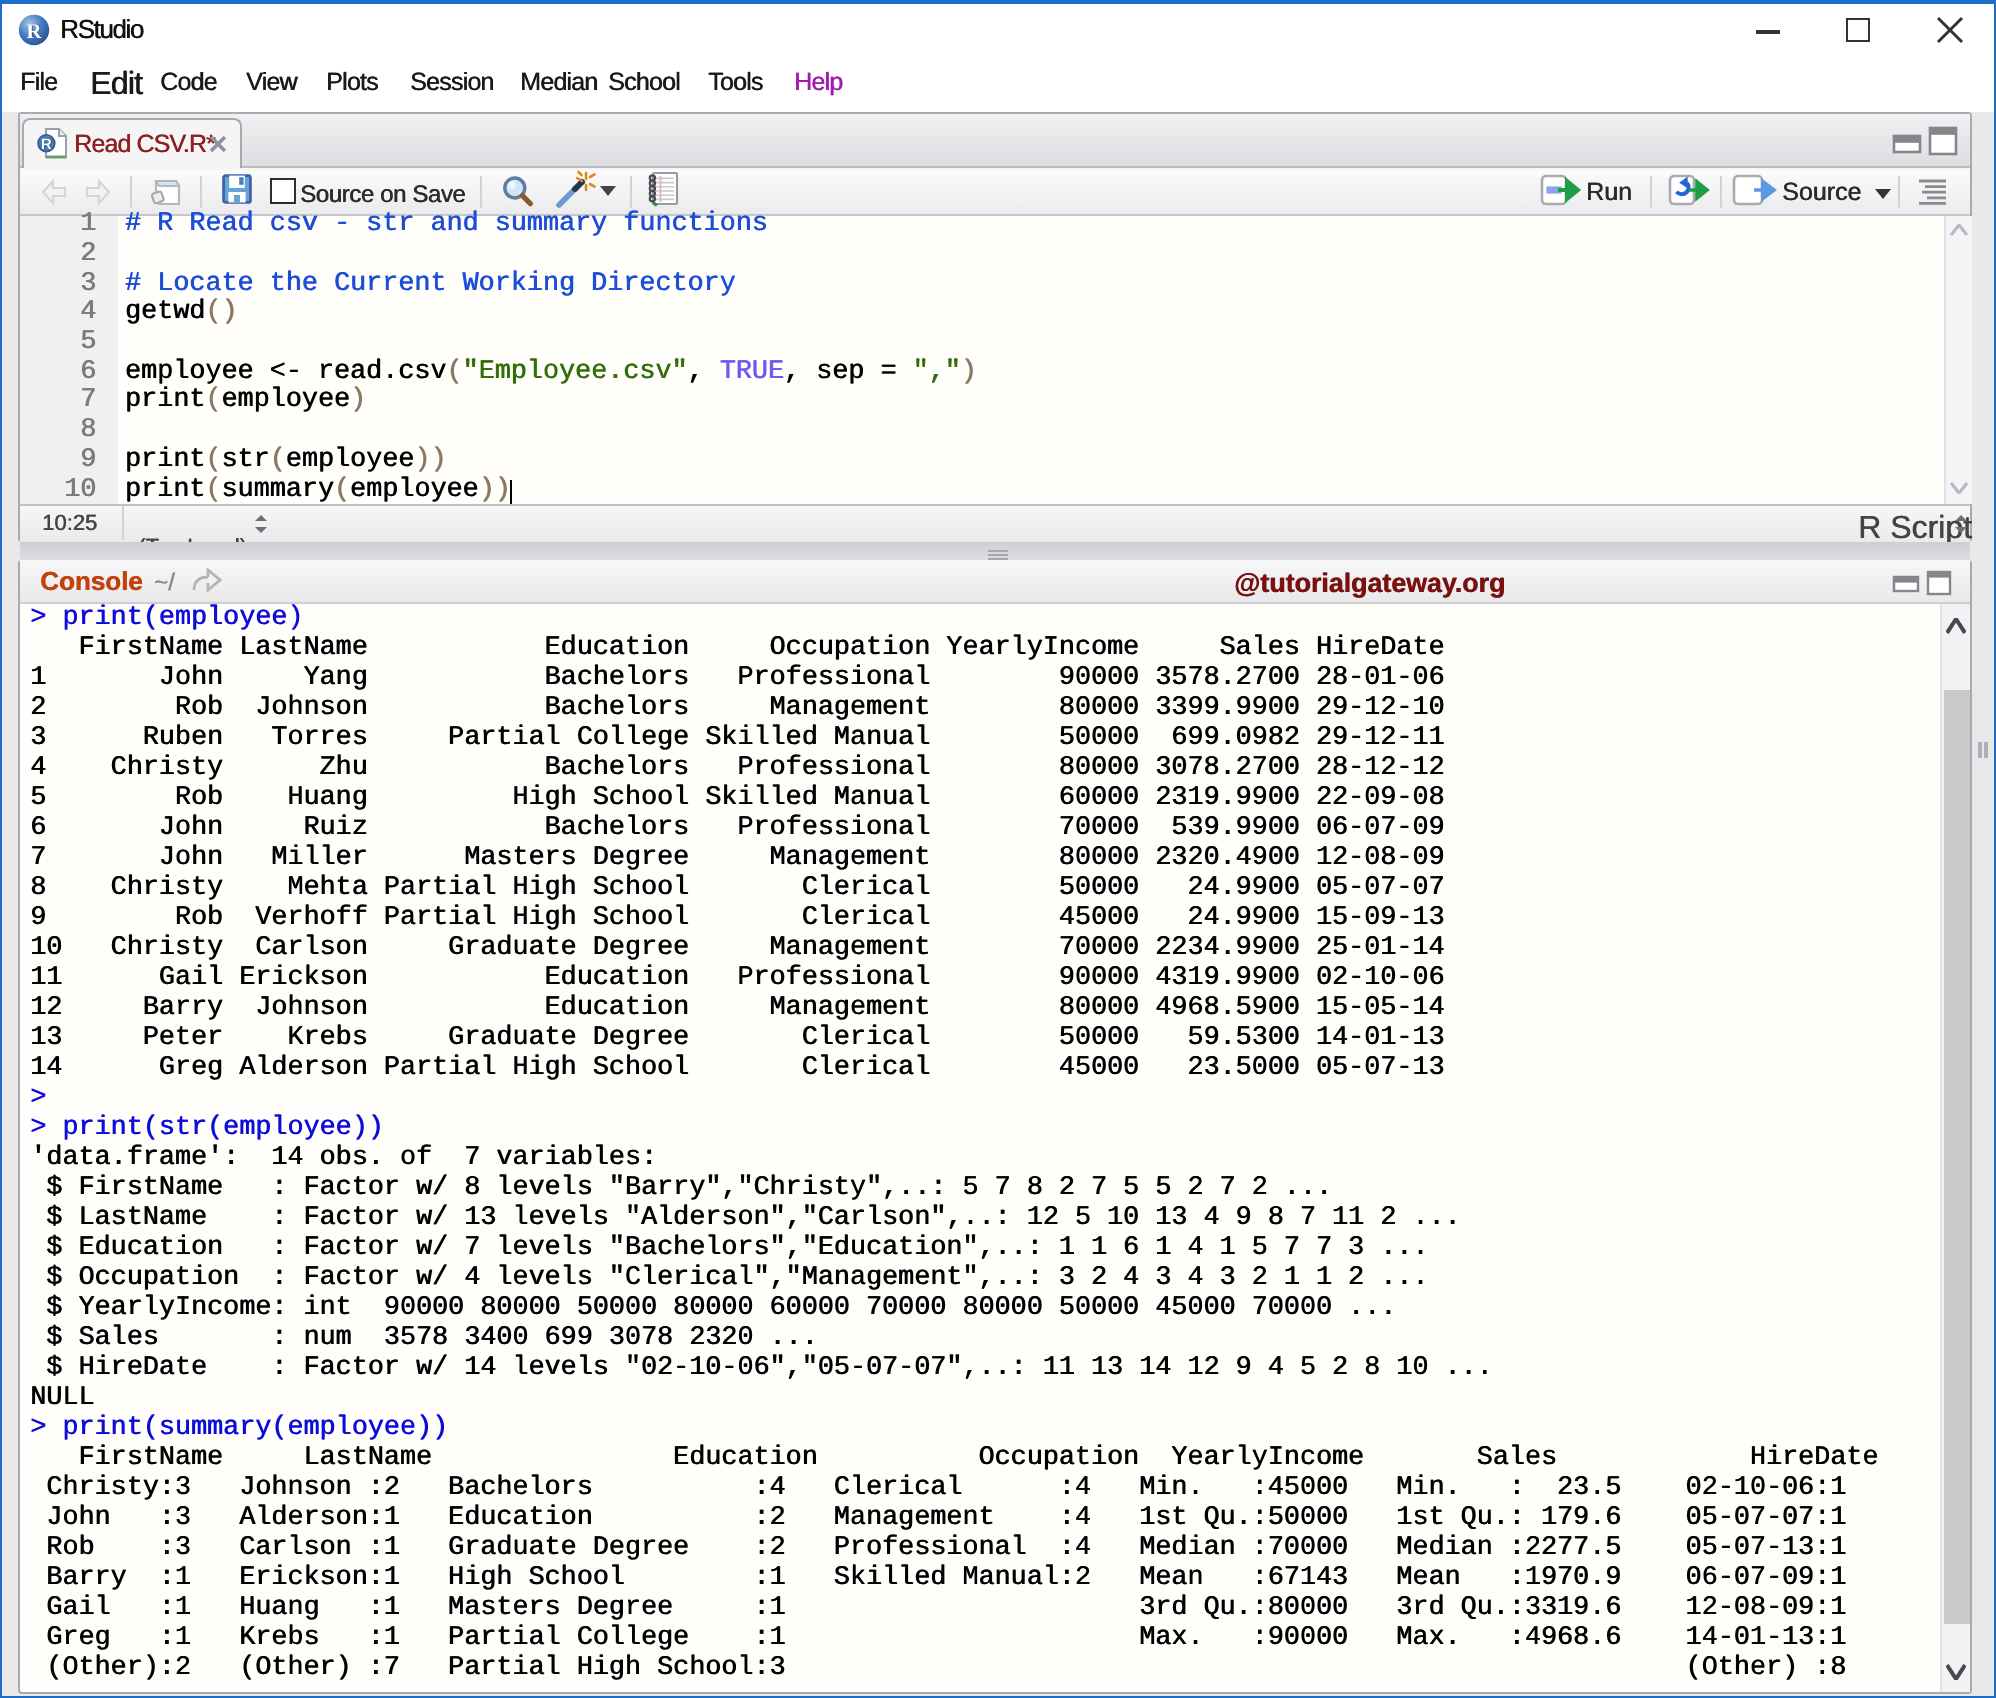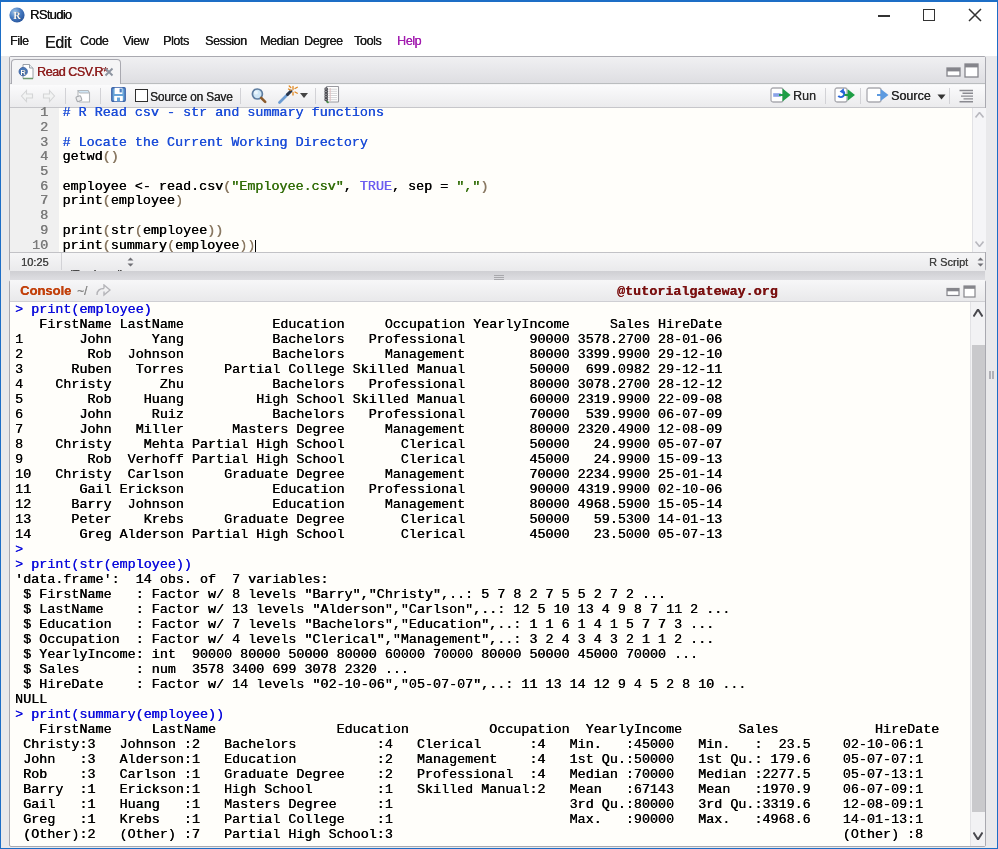--- a/index.html
+++ b/index.html
@@ -1,19 +1,19 @@
 <!DOCTYPE html>
 <html><head><meta charset="utf-8"><style>
 *{margin:0;padding:0;box-sizing:border-box}
 html,body{width:998px;height:849px;overflow:hidden}
 body{position:relative;background:#e9e9eb;font-family:"Liberation Sans",sans-serif;
  -webkit-font-smoothing:antialiased;text-shadow:0.3px 0 0 currentColor}
 .abs{position:absolute}
 pre{font-family:"Liberation Mono",monospace;white-space:pre;text-shadow:0.35px 0 0 currentColor}
-.mono{font-family:Liberation Mono, monospace}
+.mono{font-family:Liberation Sans, sans-serif}
 .b{color:#0c0cdc}
 .cm{color:#1d4ed8}
 .st{color:#336e0a}
 .kw{color:#6c5cf0}
 .pa{color:#8a7963}
 .sep{position:absolute;width:1px;background:#d2d2d6}
 svg{display:block}
 </style></head><body>
 
 <div class="abs" style="left:0;top:0;width:998px;height:2px;background:#1d6ec6"></div>
@@ -42,21 +42,21 @@
   </svg>
 
 <div class="abs" style="left:1px;top:30px;width:996px;height:26px;background:#ffffff"></div>
 <div class="abs" style="left:10px;top:34px;font-size:12.5px;letter-spacing:-0.4px;color:#1a1a1a">File</div>
 <div class="abs" style="left:45px;top:34px;font-size:16px;letter-spacing:-0.4px;color:#1a1a1a">Edit</div>
 <div class="abs" style="left:80px;top:34px;font-size:12.5px;letter-spacing:-0.4px;color:#1a1a1a">Code</div>
 <div class="abs" style="left:123px;top:34px;font-size:12.5px;letter-spacing:-0.4px;color:#1a1a1a">View</div>
 <div class="abs" style="left:163px;top:34px;font-size:12.5px;letter-spacing:-0.4px;color:#1a1a1a">Plots</div>
 <div class="abs" style="left:205px;top:34px;font-size:12.5px;letter-spacing:-0.4px;color:#1a1a1a">Session</div>
 <div class="abs" style="left:260px;top:34px;font-size:12.5px;letter-spacing:-0.4px;color:#1a1a1a">Median</div>
-<div class="abs" style="left:304px;top:34px;font-size:12.5px;letter-spacing:-0.4px;color:#1a1a1a">Degree</div>
+<div class="abs" style="left:304px;top:34px;font-size:12.5px;letter-spacing:-0.4px;color:#1a1a1a">School</div>
 <div class="abs" style="left:354px;top:34px;font-size:12.5px;letter-spacing:-0.4px;color:#1a1a1a">Tools</div>
 <div class="abs" style="left:397px;top:34px;font-size:12.5px;letter-spacing:-0.4px;color:#a21caf">Help</div>
 
 <div class="abs" style="left:9px;top:56px;width:977px;height:215px;background:#f5f5f6;
  border:1px solid #a9a9b0;border-radius:2px"></div>
 
 <div class="abs" style="left:10px;top:57px;width:975px;height:27px;
  background:linear-gradient(#f0f0f2,#dedee2);border-bottom:1px solid #babdbf"></div>
 
 <div class="abs" style="left:11px;top:59px;width:110px;height:25px;background:#f5f5f6;
@@ -198,21 +198,21 @@
   </svg>
 
 <div class="abs" style="left:10px;top:252px;width:975px;height:19px;
  background:linear-gradient(#f6f6f7,#eaeaec);border-top:1px solid #c2c2c6"></div>
 <div class="abs" style="left:21px;top:256px;font-size:11px;color:#444">10:25</div>
 <div class="sep" style="left:61px;top:253px;height:17px"></div>
 <div class="abs" style="left:69px;top:268px;font-size:11px;color:#444">(Top Level)</div>
 <svg class="abs" style="left:127px;top:257px" width="7" height="10" viewBox="0 0 7 10">
  <path d="M0.5 3.5 L3.5 0.5 L6.5 3.5 Z M0.5 6.5 L3.5 9.5 L6.5 6.5 Z" fill="#6f6f75"></path>
   </svg>
-<div class="abs" style="left:929px;top:256px;font-size:11px;color:#444">R Script</div>
+<div class="abs" style="left:929px;top:256px;font-size:16px;color:#444">R Script</div>
 <svg class="abs" style="left:977px;top:257px" width="7" height="10" viewBox="0 0 7 10">
  <path d="M0.5 3.5 L3.5 0.5 L6.5 3.5 Z M0.5 6.5 L3.5 9.5 L6.5 6.5 Z" fill="#6f6f75"></path>
   </svg>
 
 <div class="abs" style="left:10px;top:271px;width:975px;height:9px;background:linear-gradient(#cfcfd3,#dedee2)"></div>
 <div class="abs" style="left:494px;top:274.5px;width:10px;height:1px;background:#a8a8ac"></div>
 <div class="abs" style="left:494px;top:276.5px;width:10px;height:1px;background:#a8a8ac"></div>
 <div class="abs" style="left:494px;top:278.5px;width:10px;height:1px;background:#a8a8ac"></div>
 
 <div class="abs" style="left:9px;top:280px;width:977px;height:567px;background:#fffefa;

